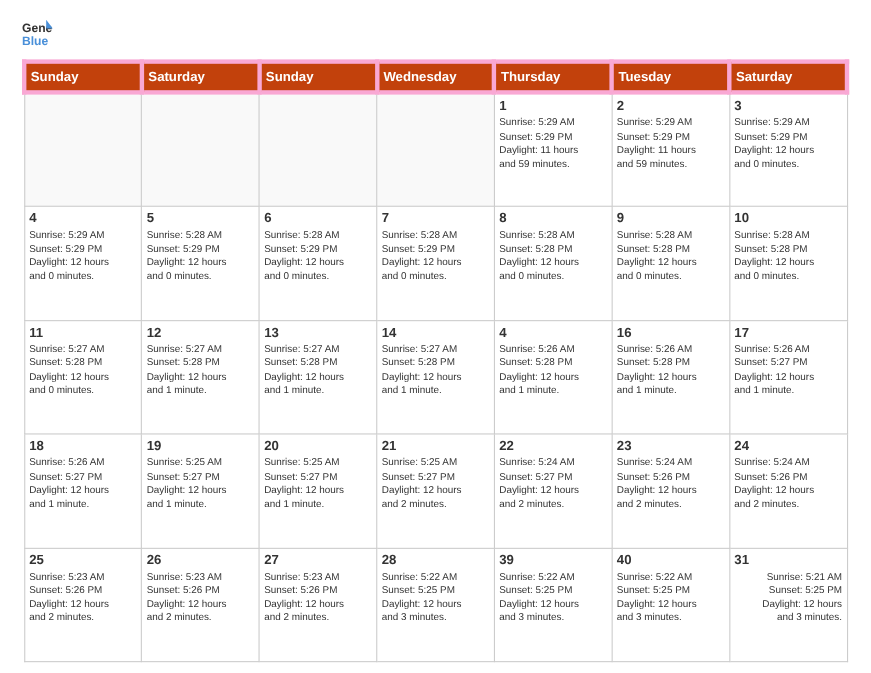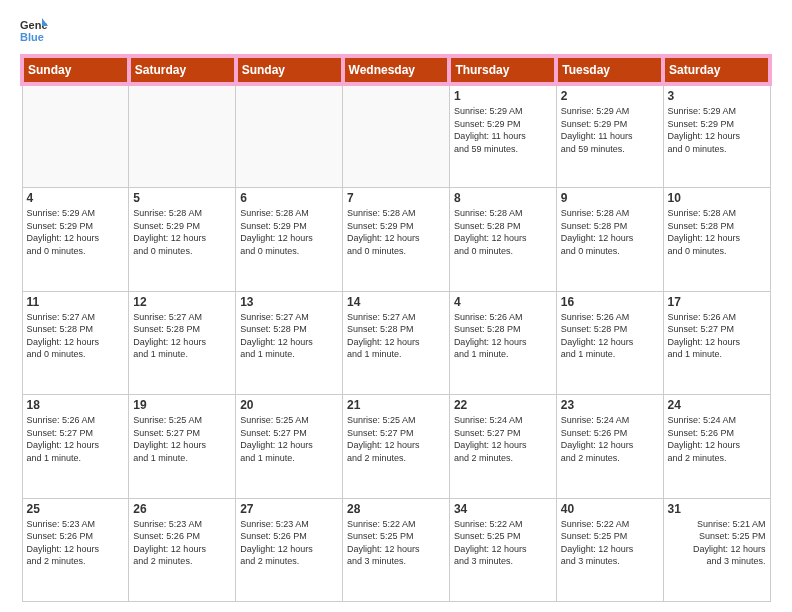--- a/index.html
+++ b/index.html
@@ -322,21 +322,21 @@
 and 2 minutes.</div>
           </td>
           <td>
             <span class="day-num">28</span>
             <div class="day-info" style="white-space: pre-line;">Sunrise: 5:22 AM
 Sunset: 5:25 PM
 Daylight: 12 hours
 and 3 minutes.</div>
           </td>
           <td>
-            <span class="day-num">34</span>
+            <span class="day-num">39</span>
             <div class="day-info" style="white-space: pre-line;">Sunrise: 5:22 AM
 Sunset: 5:25 PM
 Daylight: 12 hours
 and 3 minutes.</div>
           </td>
           <td>
             <span class="day-num">40</span>
             <div class="day-info" style="white-space: pre-line;">Sunrise: 5:22 AM
 Sunset: 5:25 PM
 Daylight: 12 hours

